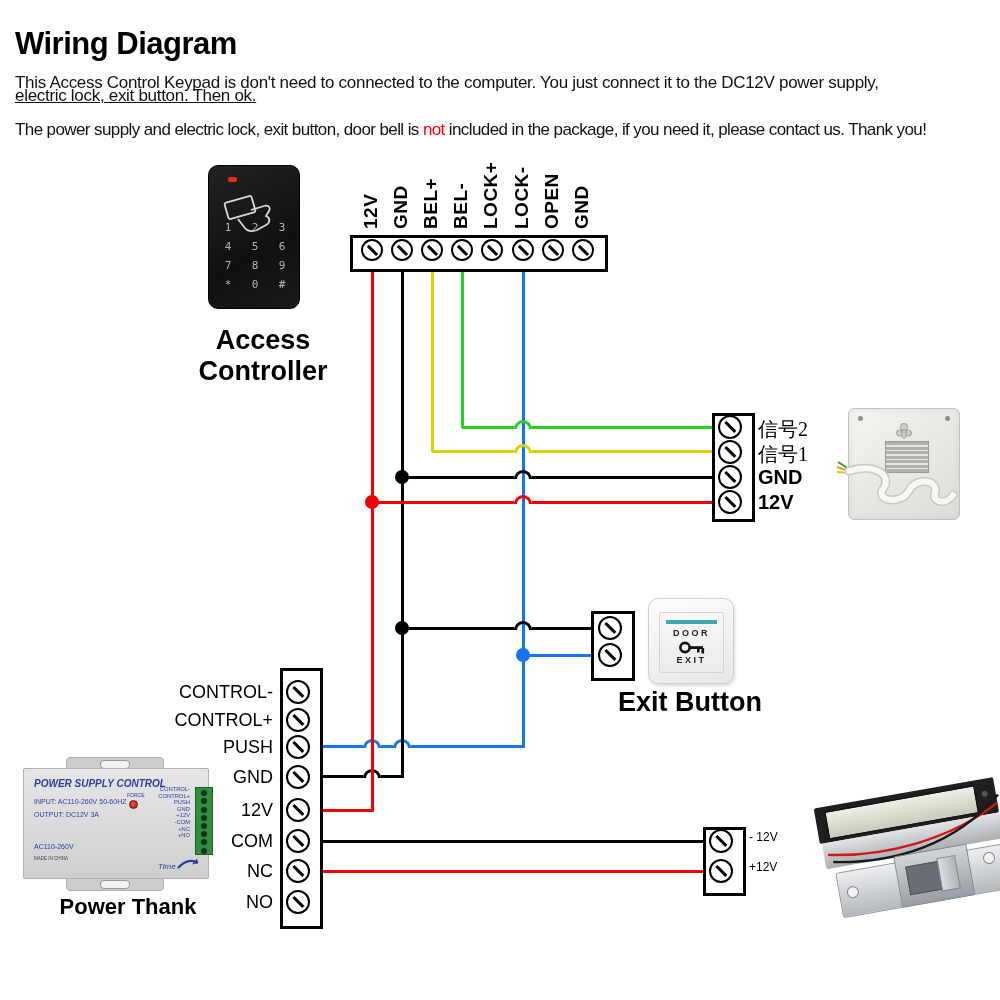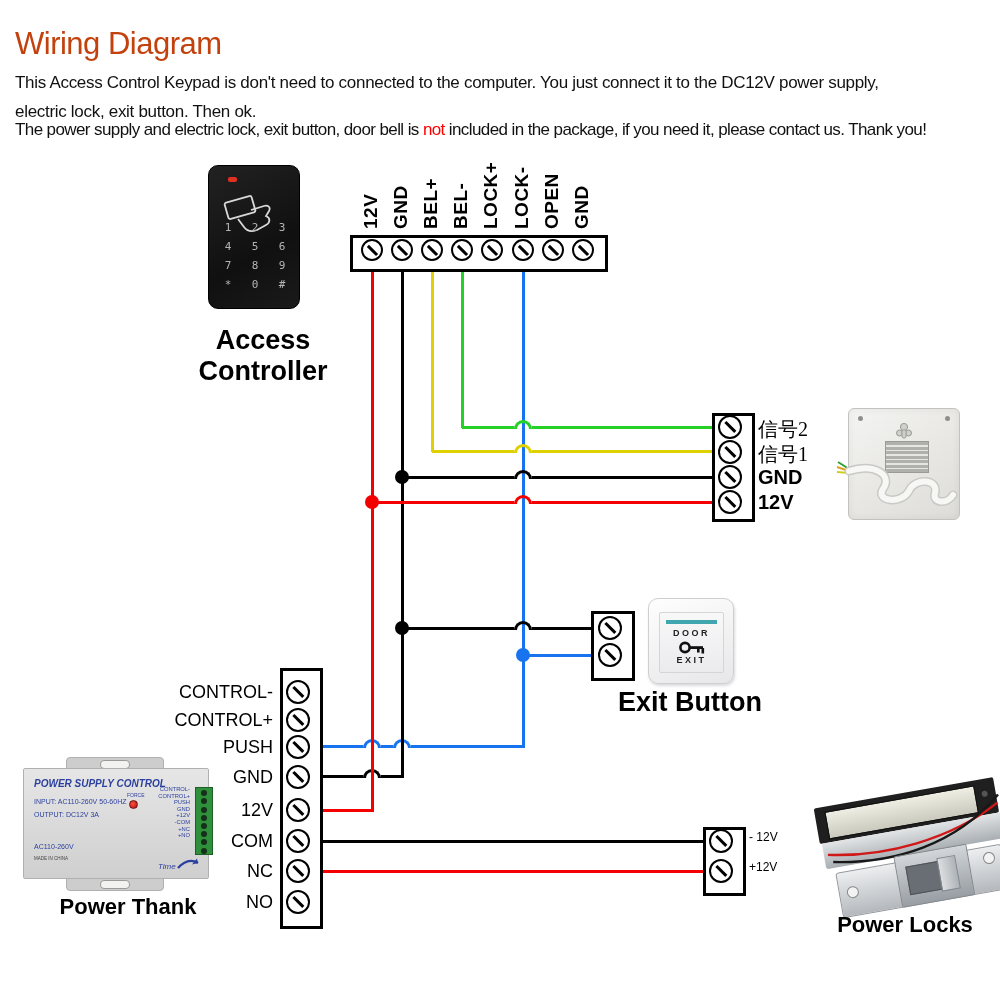--- a/index.html
+++ b/index.html
@@ -1,20 +1,20 @@
 <!DOCTYPE html>
 <html><head>
 <meta charset="utf-8">
 <style>
   html,body{margin:0;padding:0;background:#fff;}
   #canvas{position:relative;width:1000px;height:1000px;background:#fff;overflow:hidden;
           font-family:"Liberation Sans",sans-serif;color:#000;}
   .abs{position:absolute;}
   
-  #page-title{position:absolute;left:15px;top:26px;font-size:31px;font-weight:normal;color:#c2410c;letter-spacing:-0.5px;}
+  #page-title{position:absolute;left:15px;top:26px;font-size:31px;font-weight:bold;color:#000000;letter-spacing:-0.5px;}
   .intro{position:absolute;left:15px;font-size:17px;color:#111;letter-spacing:-0.3px;white-space:nowrap;}
   .red-word{color:#FF0000;}
   
   .tblock{position:absolute;border:3px solid #000;background:#fff;z-index:4;}
   .screw{position:absolute;box-sizing:border-box;border:2.6px solid #000;border-radius:50%;background:#fff;z-index:5;}
   .screw i{position:absolute;left:50%;top:14%;width:2.8px;height:72%;margin-left:-1.4px;background:#000;transform:rotate(-45deg);}
   
   .vlabel{position:absolute;top:133px;height:96px;width:24px;writing-mode:vertical-rl;transform:rotate(180deg);
           font-size:19px;font-weight:600;letter-spacing:0.5px;color:#000;z-index:4;}
   
@@ -59,21 +59,21 @@
        border-radius:9px 9px 0 0;background:transparent;z-index:2;}
   .dot{position:absolute;width:14px;height:14px;border-radius:50%;z-index:3;}
 </style>
 </head>
 <body>
 
 <div id="canvas">
 
   <div id="page-title">Wiring Diagram</div>
   <div class="intro" style="top:73px;">This Access Control Keypad is don't need to connected to the computer. You just connect it to the DC12V power supply,</div>
-  <div class="intro" style="top:102px;">electric lock, exit button. Then ok.</div>
+  <div class="intro" style="top:86px;text-decoration:underline;">electric lock, exit button. Then ok.</div>
   <div class="intro" style="top:120px;letter-spacing:-0.6px;"><span>The power supply and electric lock, exit button, door bell is </span><span class="red-word">not</span><span> included in the package, if you need it, please contact us. Thank you!</span></div>
 
   <div id="keypad">
     <div id="keypad-led"></div>
     <svg style="position:absolute;left:14px;top:26px;" width="62" height="46" viewBox="0 0 62 46" fill="none" stroke="#d8d8d8" stroke-width="1.8">
       <rect x="3" y="7" width="28" height="17" rx="2" transform="rotate(-16 17 15.5)"></rect>
       <path d="M28 18 l13 -4 c4 -1 7 1 5 5 l-3 5 c5 2 4 7 0 9 l-9 5 c-5 2 -10 1 -13 -3 l-6 -8"></path>
     </svg>
   <div class="kp-key" style="left: 9px; top: 55px;">1</div>
       <div class="kp-key" style="left: 36px; top: 55px;">2</div>
@@ -209,21 +209,20 @@
     </svg>
   </div>
   <div class="lockimg" style="left:838px;top:850px;width:168px;height:62px;">
     <div style="position:absolute;left:0;top:8px;width:166px;height:44px;background:linear-gradient(180deg,#eceef0,#b4b8bc);border:1px solid #94989c;border-radius:3px;"></div>
     <div style="position:absolute;left:8px;top:24px;width:10px;height:10px;border-radius:50%;background:#f2f2f2;border:1.5px solid #888;"></div>
     <div style="position:absolute;left:148px;top:14px;width:10px;height:10px;border-radius:50%;background:#f2f2f2;border:1.5px solid #888;"></div>
     <div style="position:absolute;left:60px;top:2px;width:72px;height:50px;background:linear-gradient(180deg,#d2d6d9,#989ea3);border:1px solid #83898e;border-radius:2px;"></div>
     <div style="position:absolute;left:70px;top:14px;width:38px;height:27px;background:#686e73;border:1px solid #4e5357;"></div>
     <div style="position:absolute;left:102px;top:11px;width:17px;height:32px;background:linear-gradient(90deg,#dddfe1,#aeb3b7);border:1px solid #83898e;"></div>
   </div>
-  <div class="dev-label" style="left:815px;top:912px;width:180px;font-size:22px;">Power Locks</div>
 
   <div id="diagram-lines" class="abs" style="left:0;top:0;width:1000px;height:1000px;">
       <div class="wire" style="left: 521.5px; top: 266px; width: 3px; height: 482px; background: rgb(24, 116, 238);"></div>
       <div class="wire" style="left: 524px; top: 653.5px; width: 67px; height: 3px; background: rgb(24, 116, 238);"></div>
       <div class="wire" style="left: 317px; top: 744.5px; width: 46px; height: 3px; background: rgb(24, 116, 238);"></div>
       <div class="hop" style="left: 363px; top: 738.5px; border-color: rgb(24, 116, 238);"></div>
       <div class="wire" style="left: 381px; top: 744.5px; width: 12px; height: 3px; background: rgb(24, 116, 238);"></div>
       <div class="hop" style="left: 393px; top: 738.5px; border-color: rgb(24, 116, 238);"></div>
       <div class="wire" style="left: 411px; top: 744.5px; width: 114px; height: 3px; background: rgb(24, 116, 238);"></div>
       <div class="wire" style="left: 400.5px; top: 266px; width: 3px; height: 512px; background: rgb(0, 0, 0);"></div>

